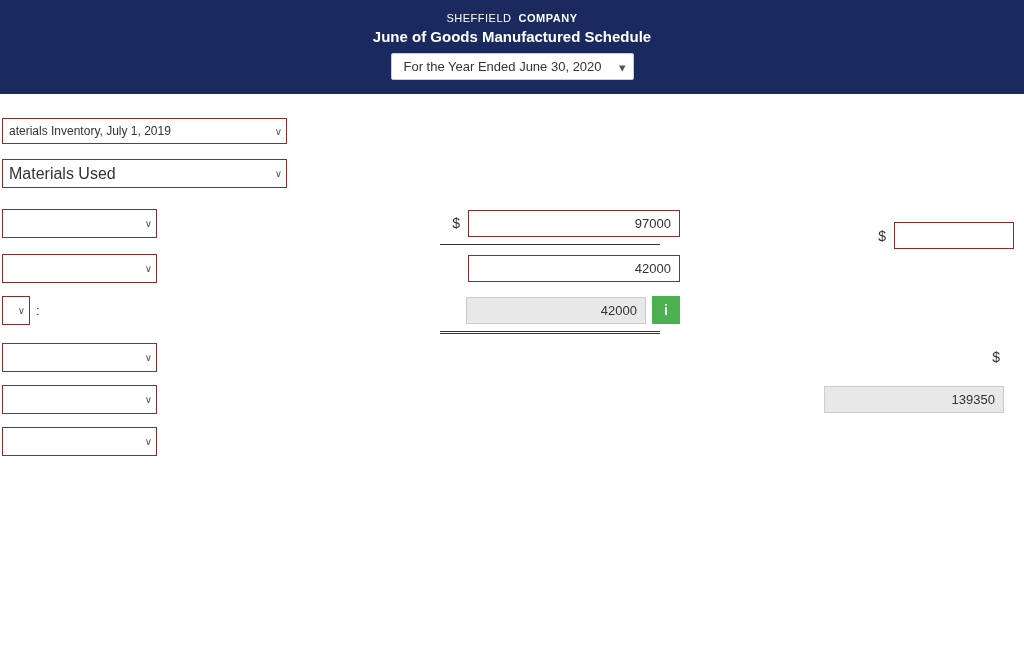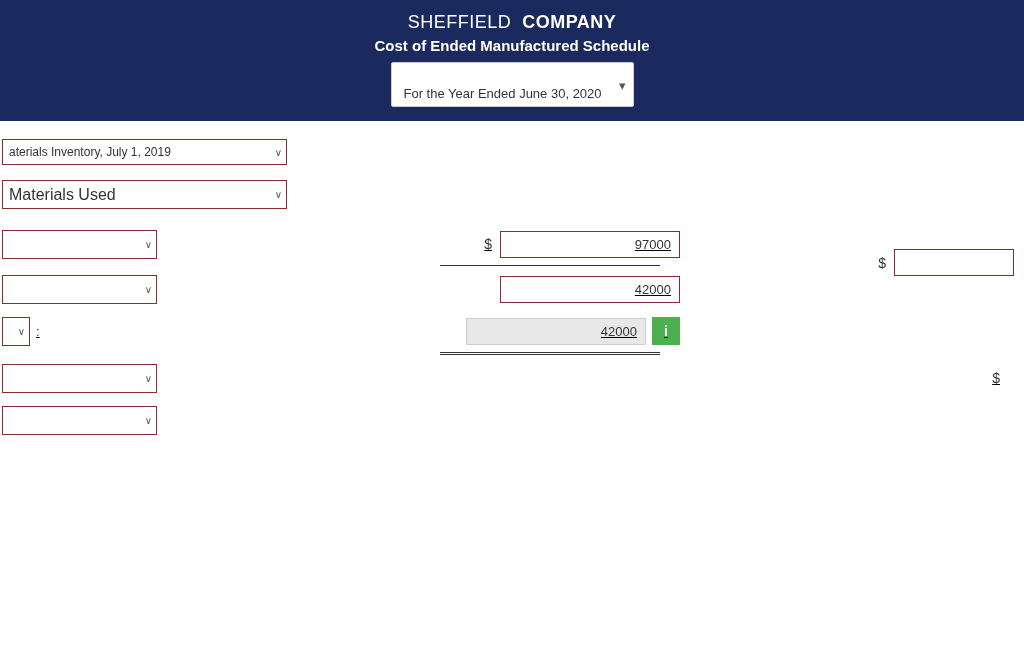--- a/index.html
+++ b/index.html
@@ -18,21 +18,21 @@
     }
 
     .header {
       background-color: #1a2a5e;
       color: white;
       text-align: center;
       padding: 12px 0 14px;
     }
 
     .header-title {
-      font-size: 18px;
+      font-size: 11px;
       letter-spacing: 0.5px;
     }
 
     .header-title span.bold {
       font-weight: 900;
     }
 
     .header-subtitle {
       font-size: 15px;
       font-weight: bold;
@@ -42,21 +42,21 @@
     .header-dropdown-row {
       margin-top: 8px;
       display: flex;
       justify-content: center;
     }
 
     .header-dropdown {
       background: white;
       color: #333;
       border: 1px solid #ccc;
-      padding: 23px 30px 5px 12px;
+      padding: 5px 30px 5px 12px;
       font-size: 13px;
       appearance: none;
       -webkit-appearance: none;
       border-radius: 2px;
       cursor: pointer;
       min-width: 230px;
       position: relative;
     }
 
     .dropdown-wrapper {
@@ -68,22 +68,21 @@
       content: '▾';
       position: absolute;
       right: 8px;
       top: 50%;
       transform: translateY(-50%);
       color: #555;
       pointer-events: none;
     }
 
     .content {
-      padding: 10px 0;
-      text-decoration: underline;
+      padding: 16px 0;
     }
 
     .select-box {
       border: 1.5px solid #8b2c2c;
       background: white;
       padding: 5px 24px 5px 8px;
       font-size: 12px;
       color: #333;
       appearance: none;
       -webkit-appearance: none;
@@ -119,21 +118,21 @@
       min-width: 150px;
     }
 
     .input-box {
       border: 1.5px solid #8b2c2c;
       background: white;
       padding: 5px 8px;
       font-size: 13px;
       color: #333;
       text-align: right;
-      width: 180px;
+      width: 212px;
       outline: none;
     }
 
     .input-box-gray {
       border: 1px solid #ccc;
       background: #e8e8e8;
       padding: 5px 8px;
       font-size: 13px;
       color: #333;
       text-align: right;
@@ -225,21 +224,21 @@
   </style>
 </head>
 <body>
 
 <div>
   <div class="header">
     <div class="header-title">
       <span>SHEFFIELD</span>
       &nbsp;<span class="bold">COMPANY</span>
     </div>
-    <div class="header-subtitle">Cost of Ended Manufactured Schedule</div>
+    <div class="header-subtitle">June of Goods Manufactured Schedule</div>
     <div class="header-dropdown-row">
       <div class="dropdown-wrapper">
         <select class="header-dropdown">
           <option value="For the Year Ended June 30, 2020">For the Year Ended June 30, 2020</option>
         </select>
       </div>
     </div>
   </div>
 </div>
 
@@ -328,20 +327,33 @@
             <option value=""></option>
           </select>
         </div>
       </div>
       <div style="flex:1;"></div>
       <div class="segment-right">
         <span class="dollar-right">$</span>
       </div>
     </div>
 
+    <div class="flex-row">
+      <div class="segment-left">
+        <div class="select-wrapper">
+          <select class="select-box" style="min-width:155px;">
+            <option value=""></option>
+          </select>
+        </div>
+      </div>
+      <div style="flex:1;"></div>
+      <div class="segment-right">
+        <input class="input-box-gray" type="text" value="139350" readonly="" style="">
+      </div>
+    </div>
 
     <div class="flex-row">
       <div class="segment-left">
         <div class="select-wrapper">
           <select class="select-box" style="min-width:155px;">
             <option value=""></option>
           </select>
         </div>
       </div>
     </div>

